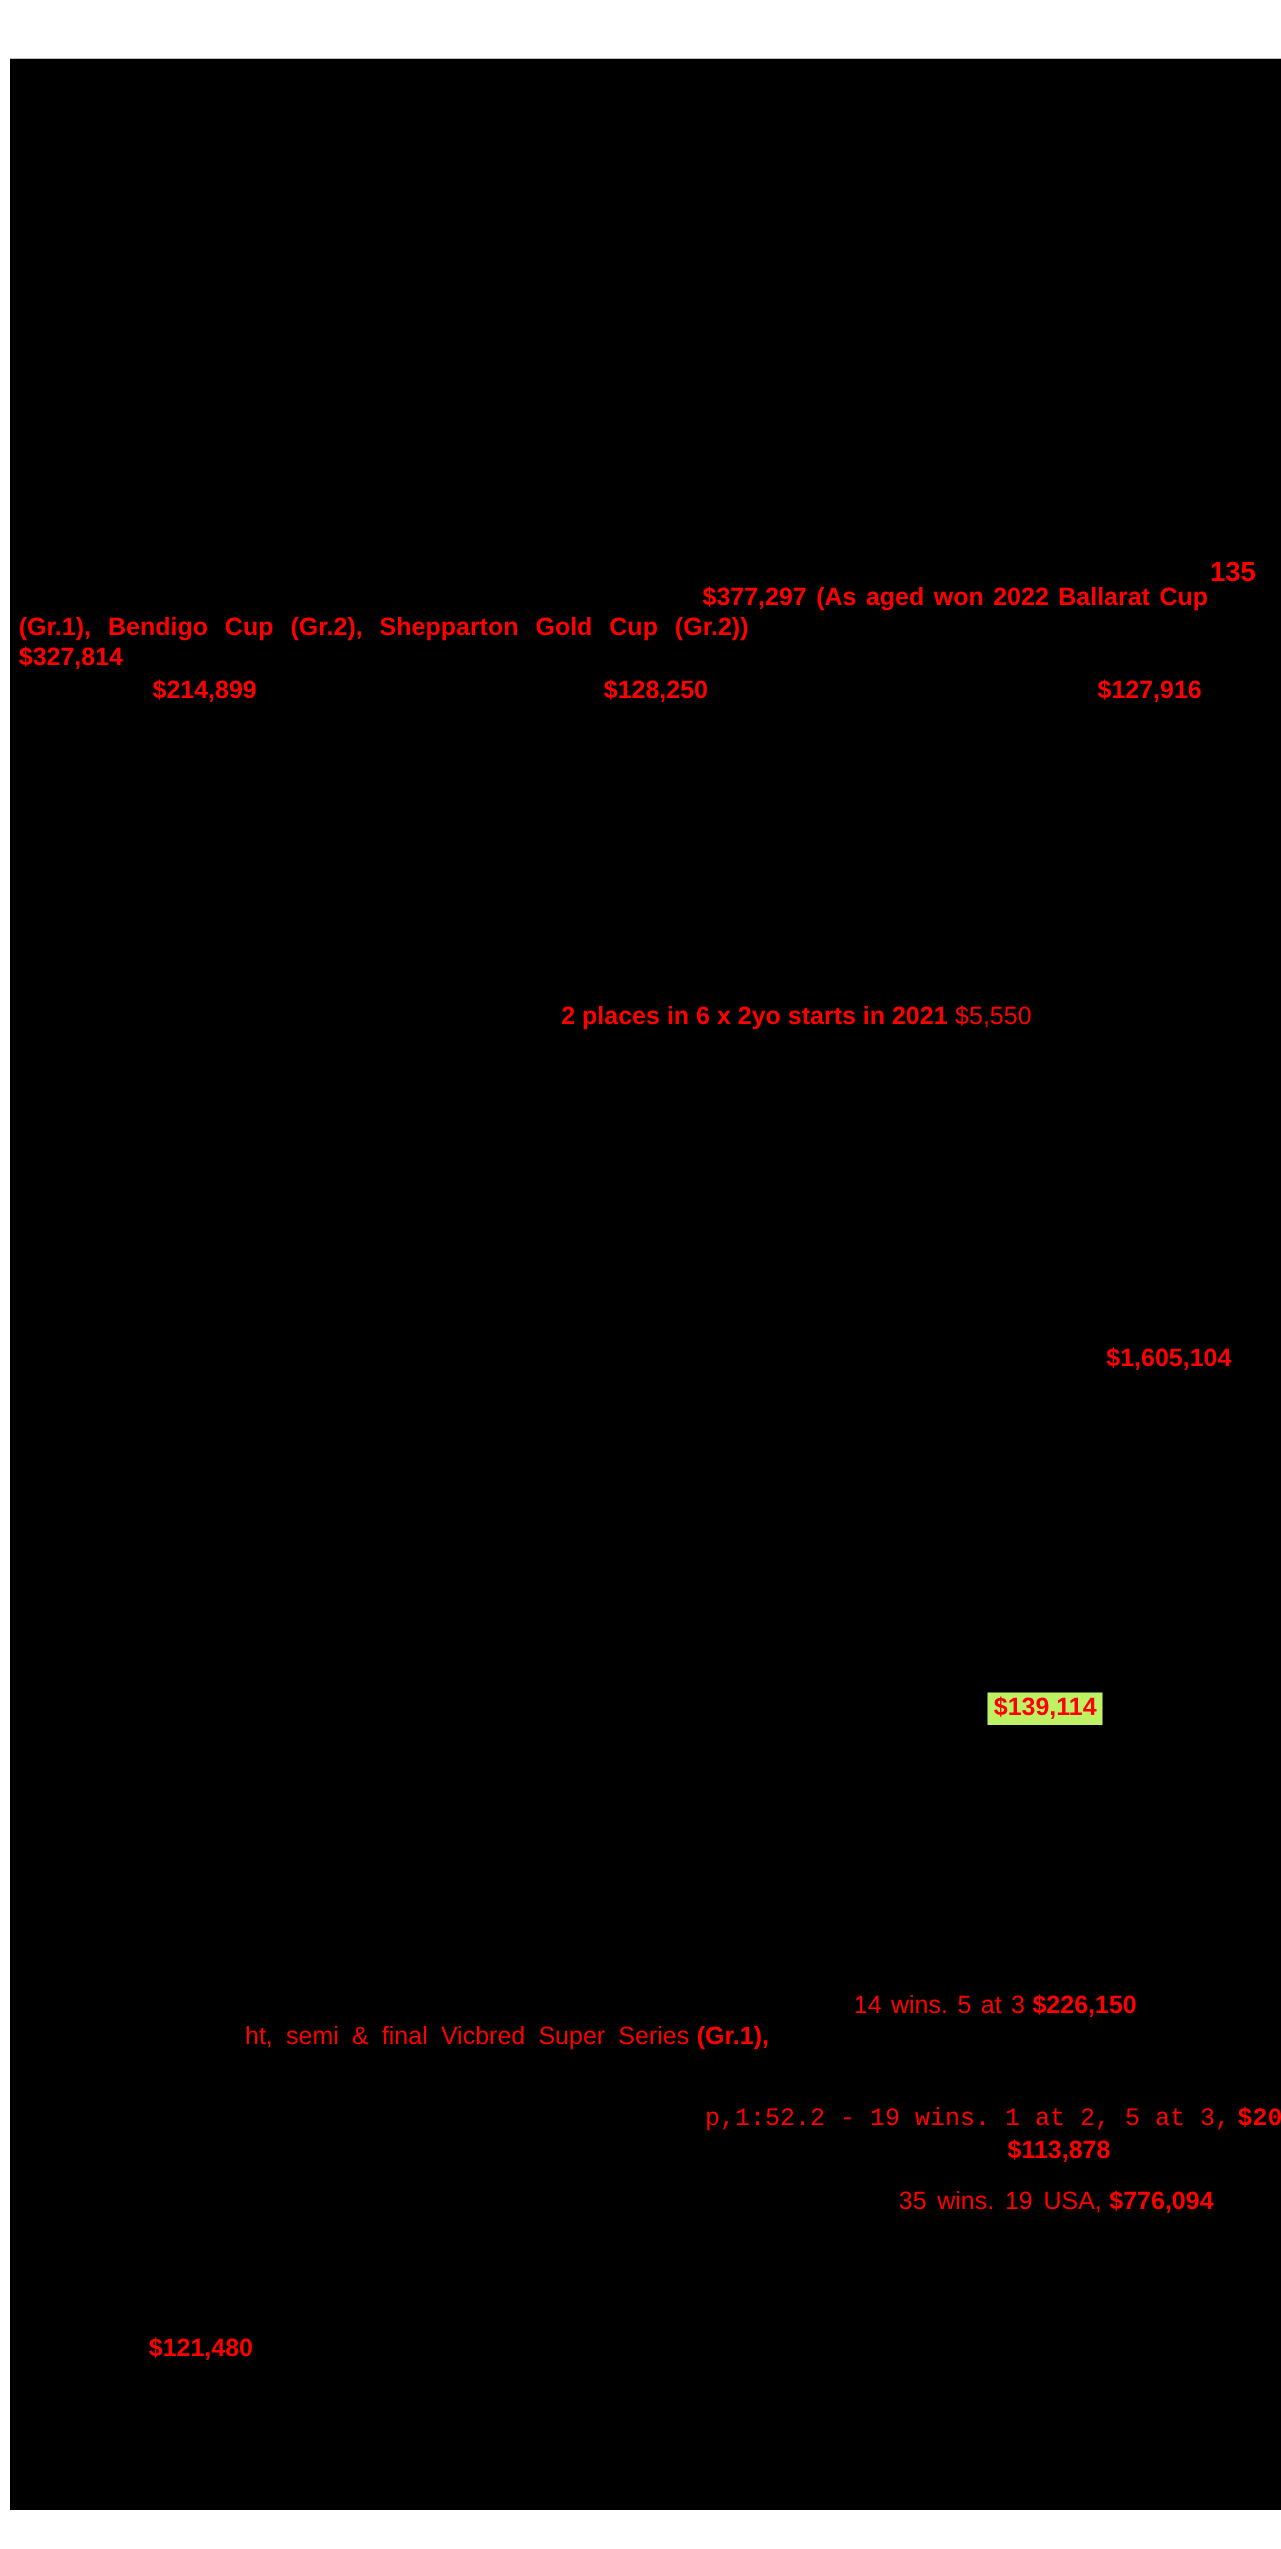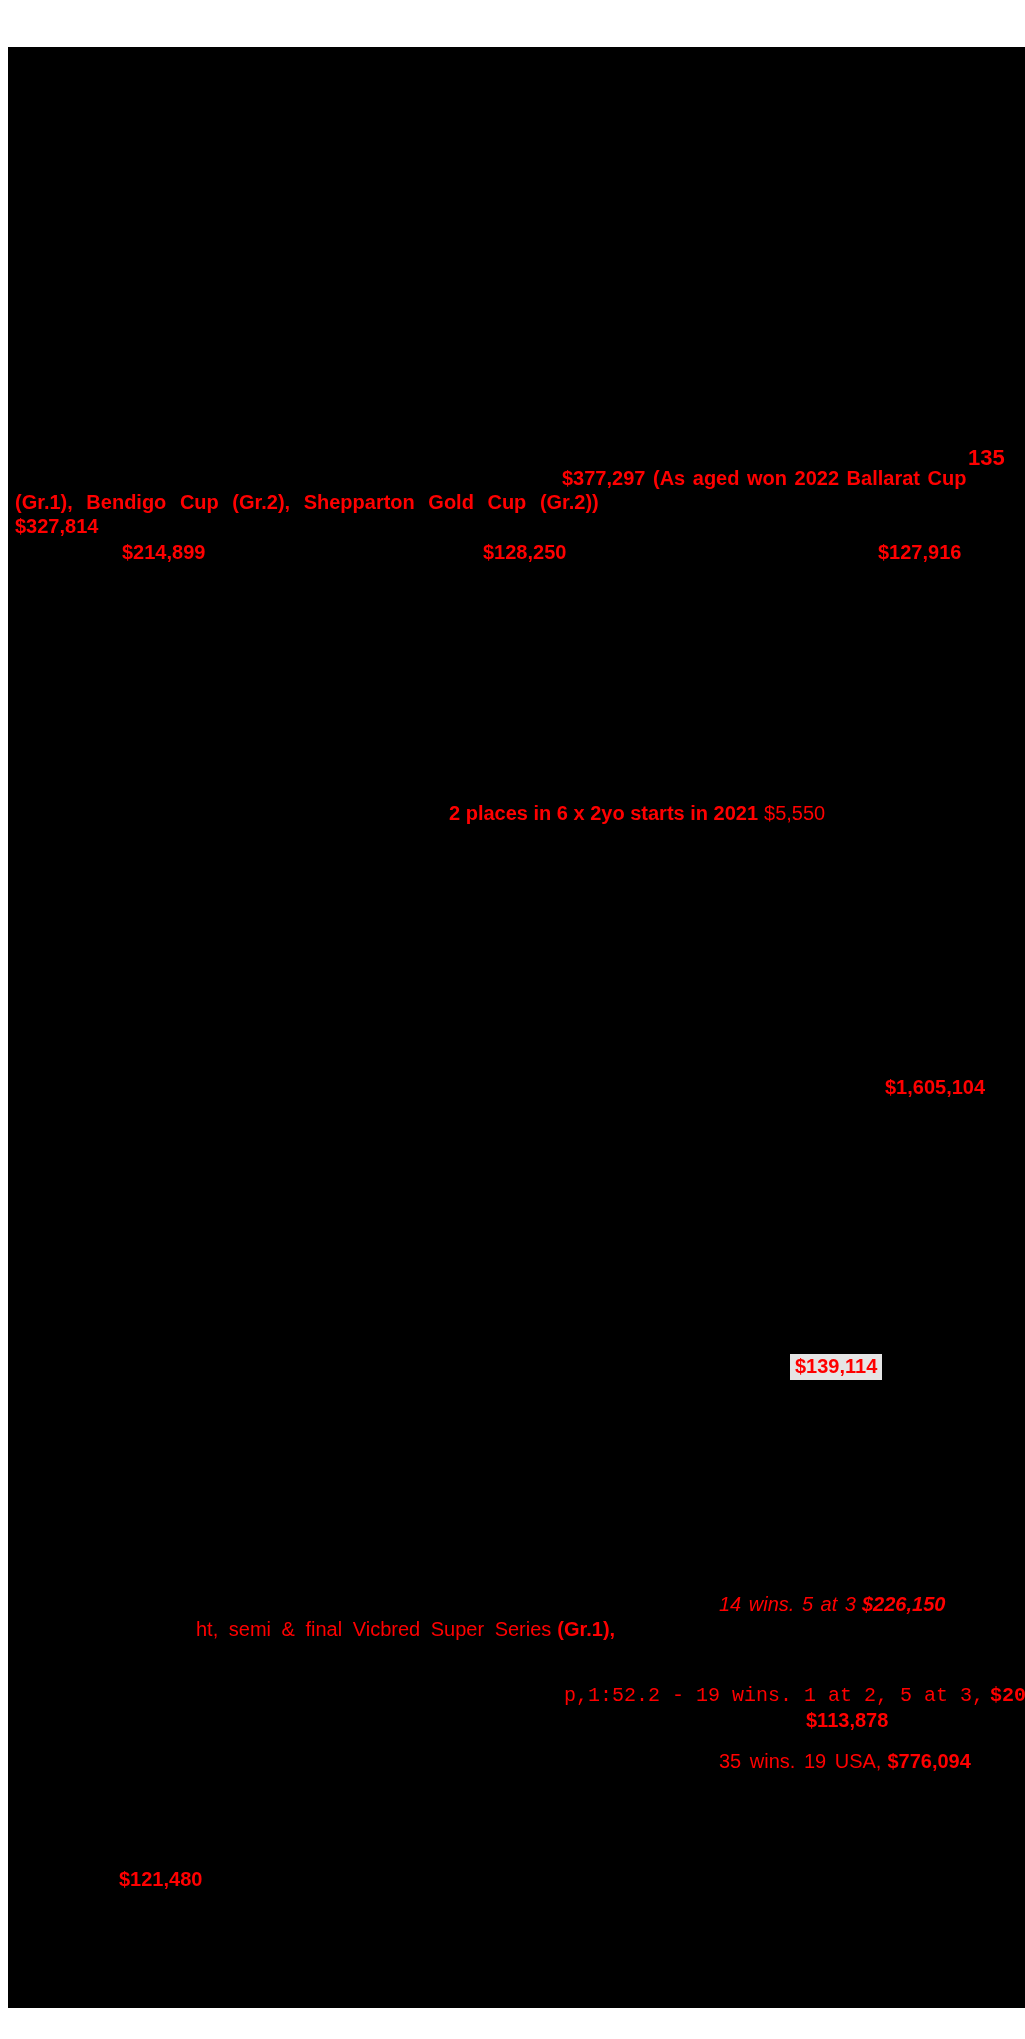--- a/index.html
+++ b/index.html
@@ -32,21 +32,21 @@
   }
   .b { font-weight: 700; }
   .r { font-weight: 400; }
   .part + .part { margin-left: 6px; }
   .ws2 { word-spacing: 2px; }
   .ws3 { word-spacing: 3px; }
   .ws5 { word-spacing: 5px; }
   .ws8 { word-spacing: 8px; }
   .lot { font-size: 22px; letter-spacing: 0px; }
   .hl {
-    background: #e5e5e5;
+    background: #bef264;
     padding: 2px 5px 3px 5px;
     display: inline-block;
   }
 </style>
 </head>
 <body>
 
 <div class="sheet"></div>
 
 <div class="line lot b" style="left:968px; top:446px;">
@@ -80,21 +80,21 @@
 </div>
 
 <div class="line" style="left:885px; top:1077px;">
   <span class="b part">$1,605,104</span>
 </div>
 
 <div class="line" style="left:790px; top:1354px;">
   <span class="b hl">$139,114</span>
 </div>
 
-<div class="line ws2" style="left:719px; top:1594px;font-style:italic;">
+<div class="line ws2" style="left:683px; top:1594px;">
   <span class="r part">14 wins. 5 at 3</span><span class="b part">$226,150</span>
 </div>
 
 <div class="line ws5" style="left:196px; top:1619px;">
   <span class="r part">ht, semi &amp; final Vicbred Super Series</span><span class="b part">(Gr.1),</span>
 </div>
 
 <div class="line" style="left:564px; top:1685px;font-family:Liberation Mono, monospace;">
   <span class="r part">p,1:52.2 - 19 wins. 1 at 2, 5 at 3,</span><span class="b part">$206,630</span>
 </div>

